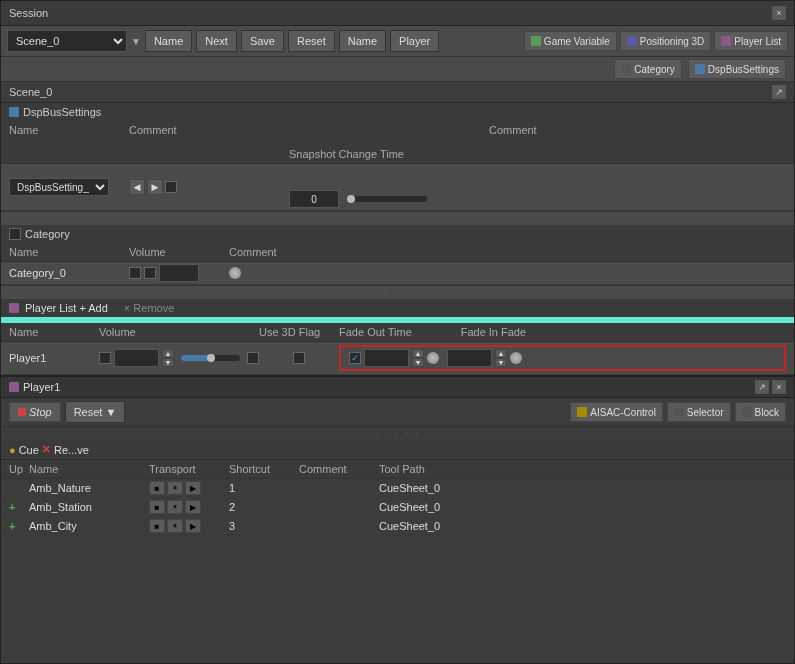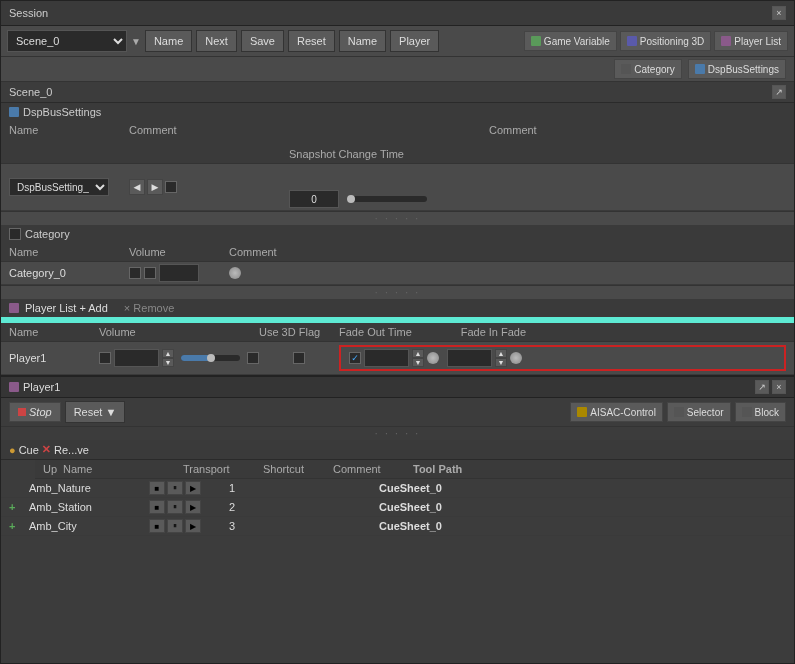--- a/index.html
+++ b/index.html
@@ -295,21 +295,20 @@
     }
 
     .cue-table-header {
       display: flex;
       background: #3a3a3a;
       padding: 3px 8px;
       color: #aaa;
       font-size: 11px;
       border-bottom: 1px solid #333;
       align-items: center;
-      margin-left: 34px;
     }
 
     .cue-row {
       display: flex;
       padding: 2px 8px;
       align-items: center;
       border-bottom: 1px solid #3a3a3a;
     }
 
     .transport-btn {
@@ -386,21 +385,21 @@
       height: 8px;
       background: #cc4444;
       display: inline-block;
     }
 
     .col-up { width: 20px; }
     .col-cue-name { width: 120px; }
     .col-transport { width: 80px; }
     .col-shortcut { width: 70px; }
     .col-comment-cue { width: 80px; }
-    .col-toolpath { width: 200px; font-weight: bold; }
+    .col-toolpath { width: 200px; }
 
     .use3d-area {
       width: 80px;
       display: flex;
       align-items: center;
       justify-content: center;
     }
 
     .p-col-name { width: 90px; }
     .p-col-vol { width: 160px; }

